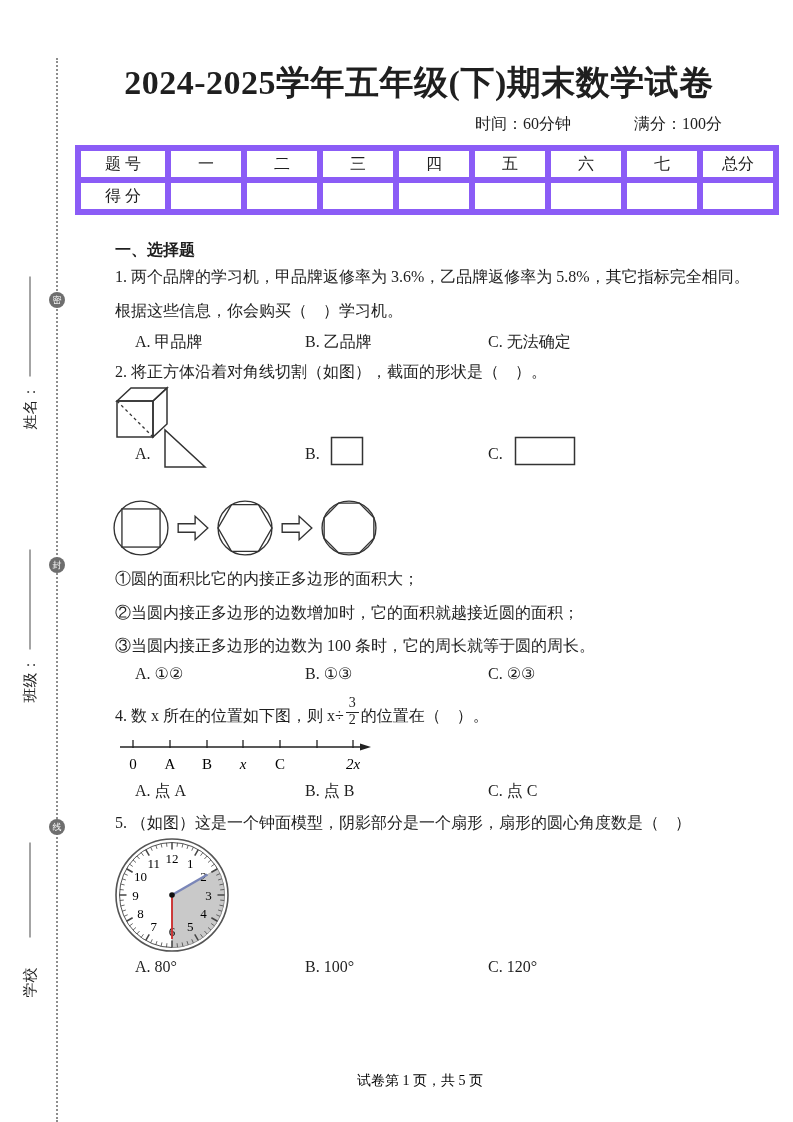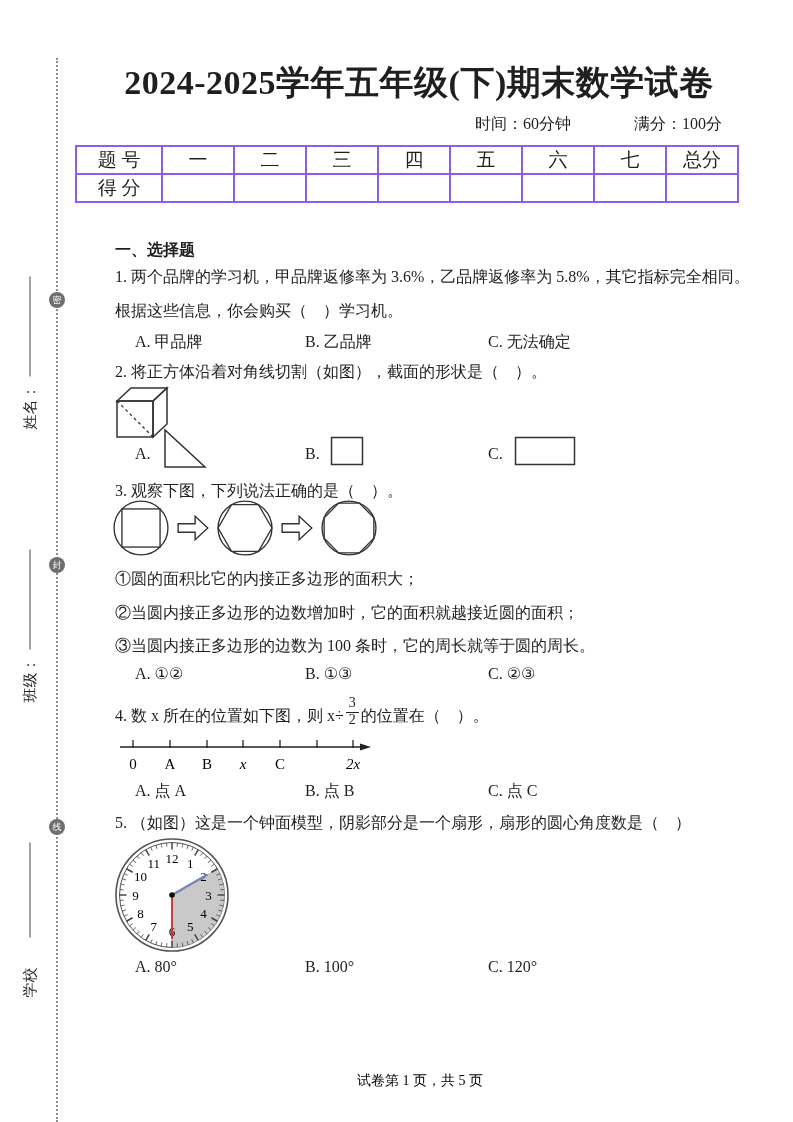--- a/index.html
+++ b/index.html
@@ -13,21 +13,21 @@
   .margin-field{position:absolute;display:flex;align-items:center;white-space:nowrap;
                 font-size:15px;transform:translate(-50%,-50%) rotate(-90deg);}
   .margin-field .blank{display:inline-block;height:0;border-bottom:1.5px solid #4a4a4a;margin-left:8px;}
   
   .title{position:absolute;left:95px;top:60px;width:648px;text-align:center;font-size:34px;
          font-weight:bold;letter-spacing:0.5px;}
   .meta{position:absolute;left:100px;top:114px;width:622px;text-align:right;font-size:16px;}
   .meta .gap{margin-left:59px;}
   
   table.score{position:absolute;left:75px;top:145px;border-collapse:collapse;}
-  table.score td{border:2px solid #8b5cf6;height:26px;text-align:center;font-size:19px;padding:0;}
+  table.score td{border:6px solid #8b5cf6;height:26px;text-align:center;font-size:16px;padding:0;}
   td.c0{width:84px;} td.cn{width:70px;}
   
   .row{position:absolute;left:115px;white-space:nowrap;font-size:16px;}
   .bold{font-weight:bold;}
   .opts{position:absolute;left:115px;display:grid;grid-template-columns:170px 183px auto;
         padding-left:20px;font-size:16px;white-space:nowrap;}
   .figrow{position:absolute;display:flex;align-items:center;}
   .abs{position:absolute;}
   .frac{display:inline-flex;flex-direction:column;align-items:center;line-height:1.05;
         font-size:14px;vertical-align:middle;margin:0 2px;}
@@ -116,21 +116,20 @@
   </svg>
   <span class="abs" style="left:305px;top:445px;font-size:16px">B.</span>
   <svg class="abs" style="left:330px;top:436px" width="34" height="30" viewBox="0 0 34 30">
     <rect x="1.5" y="1.5" width="31" height="27" fill="none" stroke="#333" stroke-width="1.5"></rect>
   </svg>
   <span class="abs" style="left:488px;top:445px;font-size:16px">C.</span>
   <svg class="abs" style="left:514px;top:436px" width="62" height="30" viewBox="0 0 62 30">
     <rect x="1.5" y="1.5" width="59" height="27" fill="none" stroke="#333" stroke-width="1.5"></rect>
   </svg>
 
-  <div class="row" style="top:481px">3. 观察下图，下列说法正确的是（　）。</div>
   <div class="figrow" style="left:112px;top:499px;gap:5px">
     <svg width="58" height="58" viewBox="0 0 56 56">
       <circle cx="28" cy="28" r="26" fill="none" stroke="#333" stroke-width="1.3"></circle>
       <rect x="9.6" y="9.6" width="36.8" height="36.8" fill="none" stroke="#333" stroke-width="1.3"></rect>
     </svg>
     <svg width="36" height="36" viewBox="0 0 34 34">
       <polygon points="3,13 19,13 19,6 31,17 19,28 19,21 3,21" fill="#fff" stroke="#333" stroke-width="1.3"></polygon>
     </svg>
     <svg width="58" height="58" viewBox="0 0 56 56">
       <circle cx="28" cy="28" r="26" fill="none" stroke="#333" stroke-width="1.3"></circle>

